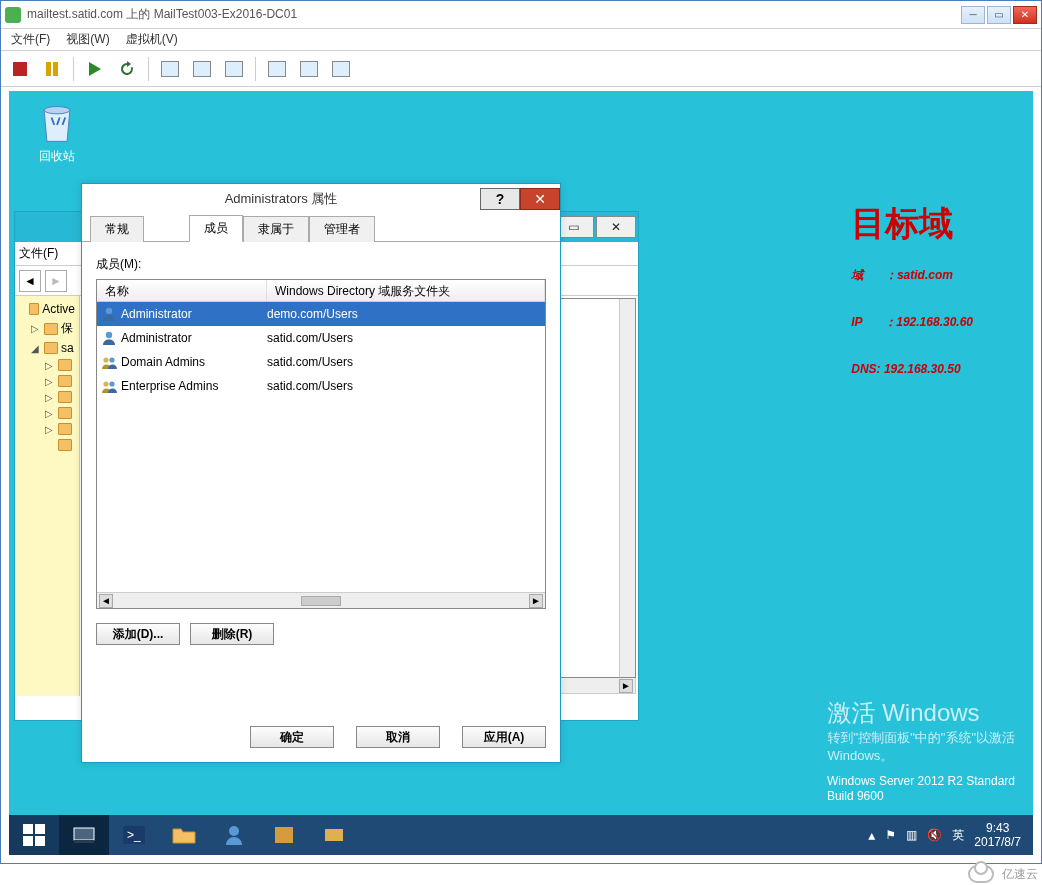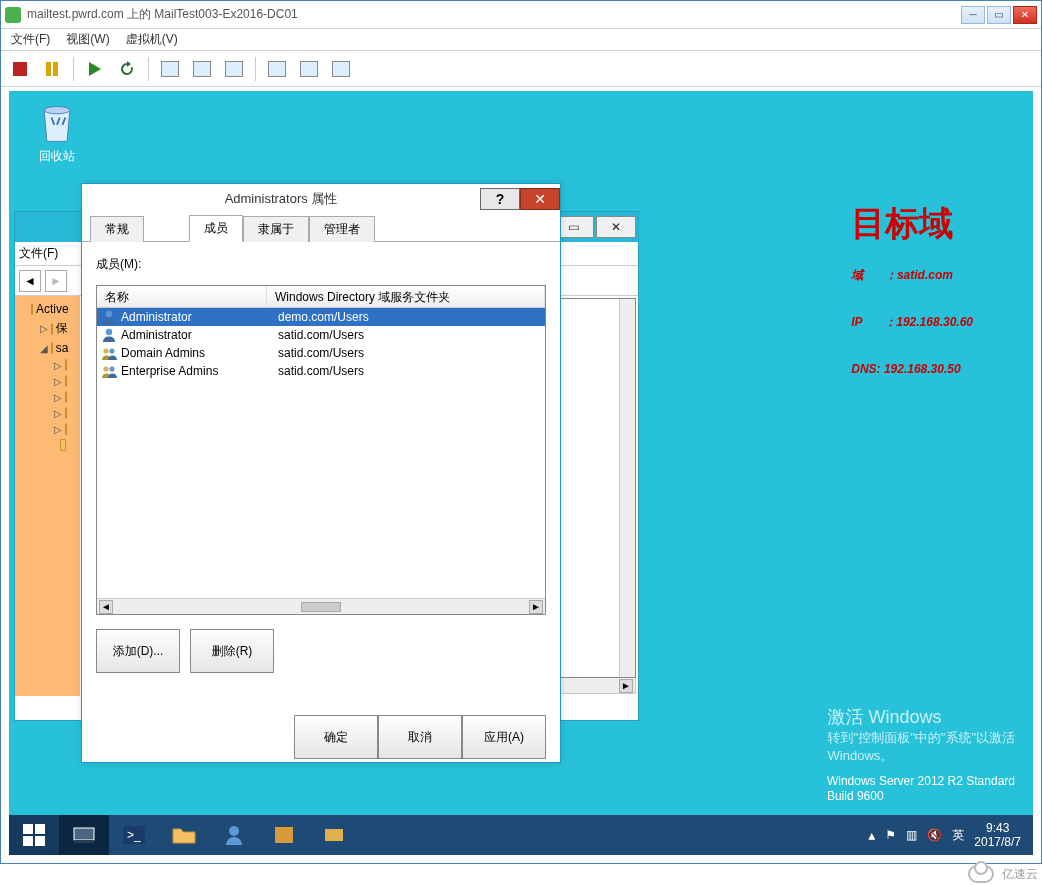--- a/index.html
+++ b/index.html
@@ -31,21 +31,21 @@
     
     .desktop-icon { position:absolute; left:18px; top:10px; width:60px; text-align:center; color:#fff; }
     .recycle-bin-svg { width:38px; height:44px; margin:auto;}
 
     
     .desktop-overlay { position:absolute; right:60px; top:110px; color:#c00; font-weight:bold; }
     .desktop-overlay h1 { font-size:34px; }
     .desktop-overlay .row { font-size:26px; line-height:1.8;font-style:italic; }
 
     .activate-text { position:absolute; right:18px; bottom:90px; color:rgba(255,255,255,0.75); text-align:left; }
-    .activate-text .big { font-size:18px; }
+    .activate-text .big { font-size:24px; }
     .activate-text .small { font-size:13px; line-height:1.4; }
     .build-text { position:absolute; right:18px; bottom:50px; color:#fff; text-align:left; font-size:15px; line-height:1.3; }
 
     
     .taskbar { position:absolute; left:0; right:0; bottom:0; height:40px; background:#1f4a75; display:flex; align-items:center; }
     .task-btn { width:50px; height:40px; display:flex; align-items:center; justify-content:center; }
     .task-btn.start { background:#153a5e; }
     .task-btn.active { background:#0a2640; }
     .start-flag { width:22px; height:22px; display:grid; grid-template-columns:10px 10px; grid-template-rows:10px 10px; gap:2px; }
     .start-flag span { background:#fff; }
@@ -53,21 +53,21 @@
     .tray .chevron { font-size:14px; }
     .tray .clock { text-align:center; line-height:1.2; }
 
     
     .mgmt-window { position:absolute; left:5px; top:120px; width:625px; height:510px; background:#fff; border:1px solid #23a3c2; }
     .mgmt-titlebar { height:30px; background:#26b8d4; display:flex; align-items:center; justify-content:flex-end; padding-right:2px;}
     .mgmt-title-btn { width:40px; height:22px; display:flex; align-items:center; justify-content:center; color:#222; background:#f0f0f0; border:1px solid #888; margin-left:2px;}
     .mgmt-menubar { height:24px; display:flex; align-items:center; padding:0 4px; gap:6px; border-bottom:1px solid #ccc; background:#fff;}
     .mgmt-nav { height:30px; display:flex; align-items:center; padding:0 4px; gap:4px; border-bottom:1px solid #ccc; background:#fff;}
     .mgmt-body { display:flex; height:calc(100% - 84px - 24px); }
-    .mgmt-tree { width:65px; border-right:1px solid #ccc; padding:4px 13px; background:#fdba74; overflow:hidden;}
+    .mgmt-tree { width:65px; border-right:1px solid #ccc; padding:4px 4px; background:#fef9c3; overflow:hidden;}
     .tree-row { display:flex; align-items:center; gap:3px; padding:2px 0; white-space:nowrap; }
     .tree-row .caret { width:10px; color:#555; font-size:10px; }
     .tree-row.lvl1 { padding-left:12px;} .tree-row.lvl2 { padding-left:26px;}
     .folder-icon { width:14px; height:12px; background:#f5c065; border:1px solid #c8922a; border-radius:1px;}
     .mgmt-main { flex:1; padding:2px; background:#fff; }
     .mgmt-list { border:1px solid #888; height:380px; overflow:hidden; position:relative;}
     .mgmt-scroll { position:absolute; right:0; top:0; bottom:0; width:16px; background:#eee; border-left:1px solid #ccc;}
     .mgmt-lines { padding:4px 4px; }
     .mgmt-line { padding:2px 0; color:#333; white-space:nowrap; overflow:hidden;}
     .mgmt-hscroll { height:16px; background:#eee; border:1px solid #ccc; border-top:none; display:flex; align-items:center; justify-content:space-between; padding:0 2px;}
@@ -77,52 +77,52 @@
     .props-titlebar { height:30px; background:#fff; display:flex; align-items:center; }
     .props-title { flex:1; text-align:center; font-size:13px; color:#333; }
     .props-title-btns { display:flex; }
     .props-tbtn { width:40px; height:22px; border:1px solid #666; display:flex; align-items:center; justify-content:center; font-size:14px; background:#e8e8e8;}
     .props-tbtn.help { font-weight:bold; }
     .props-tbtn.close { background:#c8432c; color:#fff; border-color:#8a2b1a;}
     .props-tabs { height:28px; display:flex; align-items:flex-end; border-bottom:1px solid #aaa; padding-left:8px; gap:0; }
     .props-tab { padding:4px 14px; border:1px solid #aaa; border-bottom:none; background:#f0f0f0; position:relative; top:1px; }
     .props-tab.active { background:#fff; border-bottom:1px solid #fff;margin-left:45px; }
     .props-body { padding:14px 14px 10px; }
-    .props-label { margin-bottom:12px; }
+    .props-label { margin-bottom:6px; }
     .props-list { border:1px solid #888; height:330px; background:#fff; position:relative; }
     .props-list-head { display:flex; height:22px; background:linear-gradient(#fff,#eee); border-bottom:1px solid #ccc; }
     .props-col { padding:3px 8px; border-right:1px solid #ddd; }
     .props-col.c1 { width:170px; } .props-col.c2 { flex:1; }
     .props-list-body { }
-    .props-row { display:flex; height:18px; align-items:center;gap:11px; }
+    .props-row { display:flex; height:24px; align-items:center; }
     .props-row.selected { background:#2f71c4; color:#fff; }
     .props-row .ic { width:16px; height:16px; margin:0 4px; display:flex; align-items:center; justify-content:center;}
     .user-ic svg, .group-ic svg { width:16px; height:16px; }
     .props-cell1 { width:166px; display:flex; align-items:center; }
     .props-cell2 { flex:1; padding-left:4px; }
     .props-list-hscroll { position:absolute; left:0; right:0; bottom:0; height:16px; background:#eee; border-top:1px solid #ccc; display:flex; align-items:center; justify-content:space-between; padding:0 2px;}
     .scroll-thumb { width:40px; height:10px; background:#ccc; border:1px solid #aaa;}
     .scroll-arr { width:14px; height:14px; background:#ddd; border:1px solid #aaa; display:flex; align-items:center; justify-content:center; font-size:10px;}
     .props-btnrow { margin-top:14px; display:flex; gap:10px; }
-    .props-btn { width:84px; height:44px; border:1px solid #888; background:linear-gradient(#fdfdfd,#e6e6e6); display:flex; align-items:center; justify-content:center; }
-    .props-footer { position:absolute; left:0; right:0; bottom:0; height:50px; display:flex; align-items:center; justify-content:flex-end; gap:0; padding:0 14px; border-top:0; }
+    .props-btn { width:84px; height:22px; border:1px solid #888; background:linear-gradient(#fdfdfd,#e6e6e6); display:flex; align-items:center; justify-content:center;font-weight:bold; }
+    .props-footer { position:absolute; left:0; right:0; bottom:0; height:50px; display:flex; align-items:center; justify-content:flex-end; gap:22px; padding:0 14px; border-top:0; }
 
     
     .watermark { position:absolute; right:4px; bottom:2px; color:#999; font-size:13px; display:flex; align-items:center; gap:8px;}
     .watermark .cloud { width:26px; height:18px; border:2px solid #bbb; border-radius:12px; position:relative;}
     .watermark .cloud:before { content:""; position:absolute; width:10px; height:10px; border:2px solid #bbb; border-radius:50%; top:-6px; left:4px; background:#fff;}
 
   </style>
 </head>
 <body>
 
 <div class="host-window">
   <div class="host-titlebar">
     <div class="host-icon"></div>
-    <div class="host-title">mailtest.pwrd.com 上的 MailTest003-Ex2016-DC01</div>
+    <div class="host-title">mailtest.satid.com 上的 MailTest003-Ex2016-DC01</div>
     <div class="host-win-controls">
       <div class="host-btn">─</div>
       <div class="host-btn">▭</div>
       <div class="host-btn close">✕</div>
     </div>
   </div>
   <div class="host-menubar">
     <div class="host-menu-item">文件(F)</div>
     <div class="host-menu-item">视图(W)</div>
     <div class="host-menu-item">虚拟机(V)</div>

